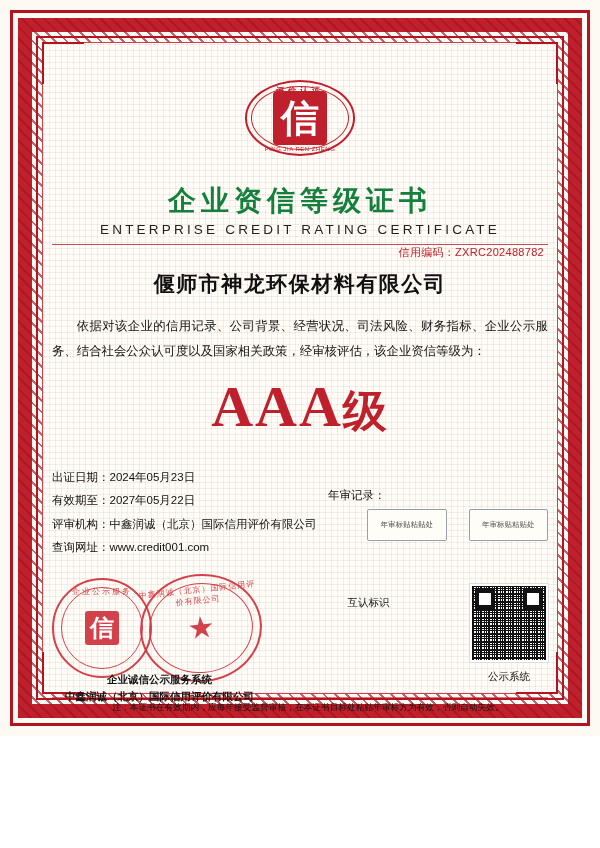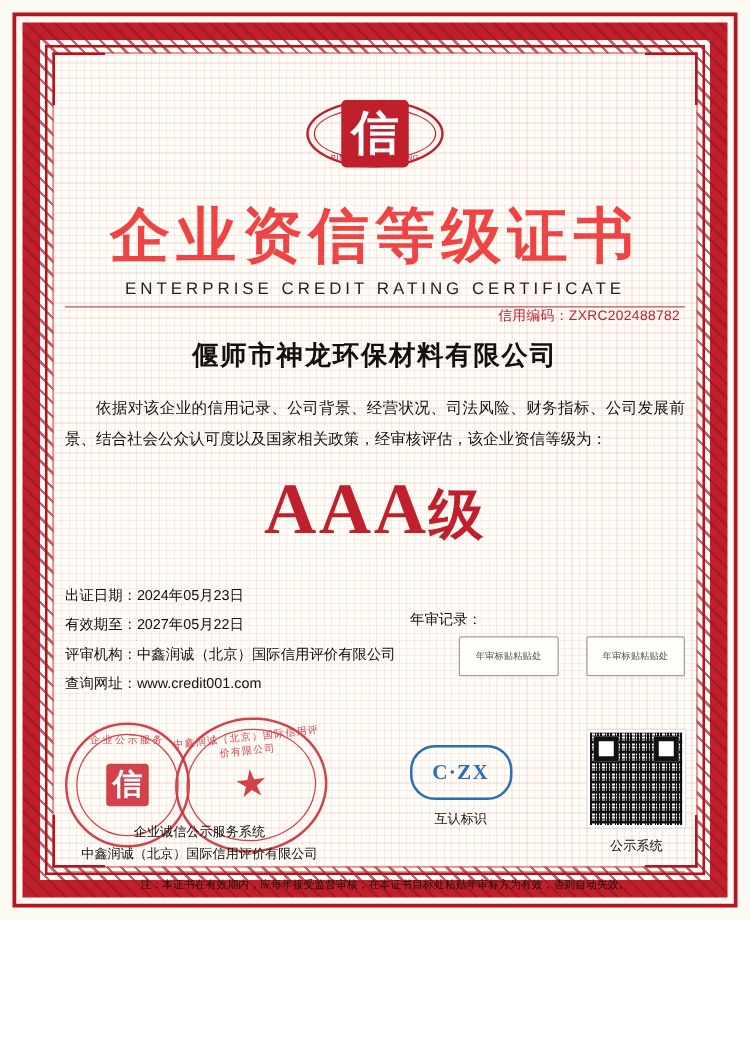--- a/index.html
+++ b/index.html
@@ -93,23 +93,23 @@
   .emblem .arc-bottom{
     position:absolute;left:0;right:0;bottom:4px;text-align:center;
     font-size:6px;color:#c0202b;letter-spacing:.5px;
   }
 
   
   .title-cn{
     margin-top:30px;
     font-family:"Liberation Serif", serif;
     font-weight:bold;
-    font-size:48px;
+    font-size:28px;
     letter-spacing:5px;
-    color:#ef4444;
+    color:#15803d;
     text-align:center;
     line-height:1.1;
   }
   .title-en{
     margin-top:6px;
     font-size:13.5px;
     letter-spacing:3.2px;
     color:#222;
     text-align:center;
   }
@@ -202,22 +202,22 @@
   .seal-oval .inner{position:absolute;inset:7px;border:1px solid #d0333c;border-radius:50%;}
   .seal-oval .star{
     position:absolute;left:50%;top:50%;transform:translate(-50%,-50%);
     color:#d0333c;font-size:30px;line-height:1;
   }
   .seal-oval .arc{
     position:absolute;left:0;right:0;top:8px;text-align:center;
     font-size:8px;color:#d0333c;letter-spacing:1px;
   }
   .seal-caption{
-    position:absolute;left:0;top:80px;width:215px;text-align:center;
-    font-size:10.5px;color:#111;line-height:1.6;
+    position:absolute;left:0;top:93px;width:215px;text-align:center;
+    font-size:10.5px;color:#111;line-height:1.6;font-weight:bold;
   }
 
   .logo-mark{
     width:78px;height:40px;border:2px solid #2b6fb5;border-radius:20px;
     color:#2b6fb5;font-weight:bold;font-size:17px;
     display:flex;align-items:center;justify-content:center;letter-spacing:1px;
     font-family:"Liberation Serif", serif;
   }
   .mutual{display:flex;flex-direction:column;align-items:center;gap:8px;margin-top:18px;}
   .mutual-label{font-size:10.5px;color:#111;}
@@ -277,21 +277,21 @@
     <div class="title-cn">企业资信等级证书</div>
     <div class="title-en">ENTERPRISE CREDIT RATING CERTIFICATE</div>
     <div class="title-rule"></div>
 
     <div class="cert-no">
       <span>信用编码：</span><span>ZXRC202488782</span>
     </div>
 
     <div class="company">偃师市神龙环保材料有限公司</div>
 
-    <div class="body-text">依据对该企业的信用记录、公司背景、经营状况、司法风险、财务指标、公司发展前景、结合社会公众认可度以及国家相关政策，经审核评估，该企业资信等级为：</div>
+    <div class="body-text">依据对该企业的信用记录、公司背景、经营状况、司法风险、财务指标、企业公示服务、结合社会公众认可度以及国家相关政策，经审核评估，该企业资信等级为：</div>
 
     <div class="grade">
       <span>AAA</span><span class="cn">级</span>
     </div>
 
     <div class="info">
       <div class="info-left">
         <div>
           <span>出证日期：</span><span>2024年05月23日</span>
         </div>
@@ -327,21 +327,20 @@
           <div class="arc">中鑫润诚（北京）国际信用评价有限公司</div>
           <div class="star">★</div>
         </div>
         <div class="seal-caption">
           <div>企业诚信公示服务系统</div>
           <div>中鑫润诚（北京）国际信用评价有限公司</div>
         </div>
       </div>
 
       <div class="mutual">
-        <div class="logo-mark">C·ZX</div>
         <div class="mutual-label">互认标识</div>
       </div>
 
       <div class="qr-wrap">
         <div class="qr"></div>
         <div class="qr-label">公示系统</div>
       </div>
     </div>
   </div>
 

